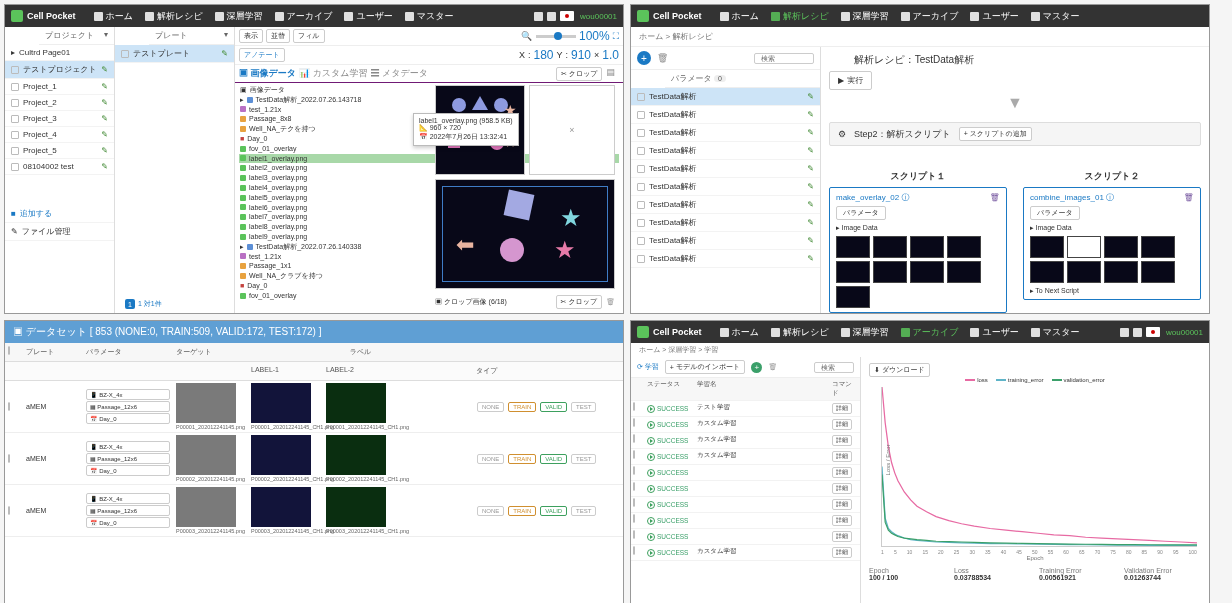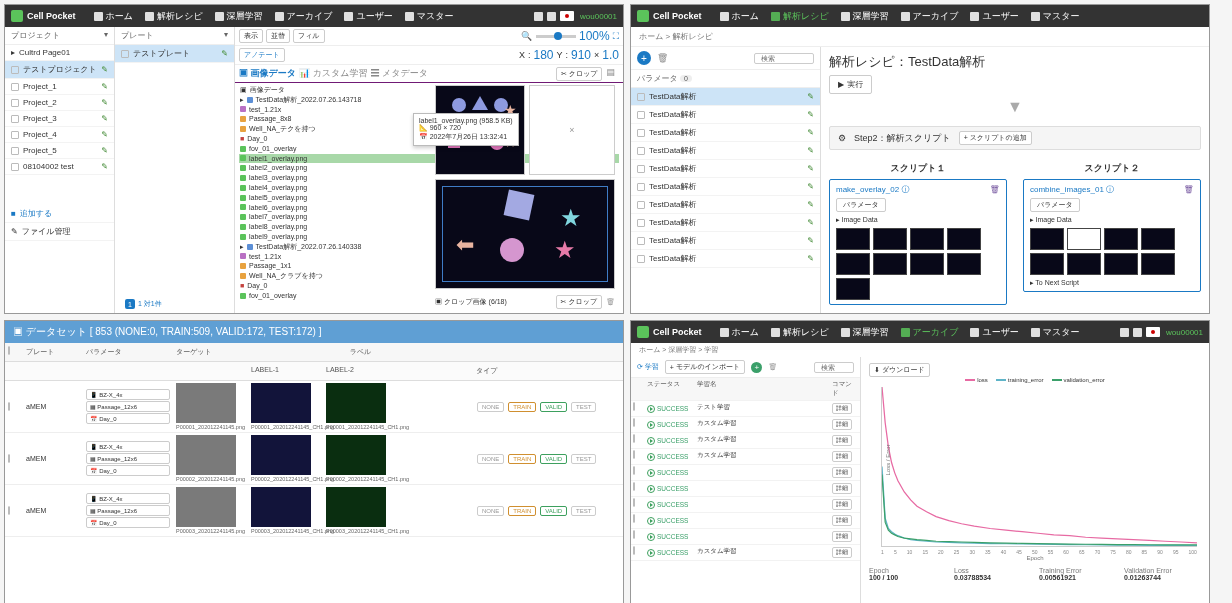--- a/index.html
+++ b/index.html
@@ -14,21 +14,21 @@
   .topbar .navitem.active { color: #5bc35b; }
   .topbar .spacer { flex: 1; }
   .topbar .user { color: #5bc35b; font-size: 8px; }
   .flag { width: 14px; height: 10px; background: #fff; border-radius: 1px; position: relative; display: inline-block; }
   .flag::after { content:""; position:absolute; top:3px; left:5px; width:4px; height:4px; background:#c00; border-radius:50%; }
   
   .icn { width: 9px; height: 9px; display: inline-block; background: currentColor; border-radius: 1px; opacity: .85; }
   
   .pa-body { display:flex; height: calc(100% - 22px); }
   .col { border-right:1px solid #ddd; overflow:hidden; }
-  .col-h { padding:3px 6px; border-bottom:1px solid #eee; font-size:8px; color:#666; display:flex; justify-content:space-between; }
+  .col-h { padding:3px 6px; border-bottom:1px solid #eee; font-size:8px; color:#666; display:flex; justify-content:space-between;margin-left:34px; }
   .list-item { padding:3px 6px; font-size:8px; display:flex; align-items:center; gap:4px; border-bottom:1px solid #f3f3f3; cursor:pointer;}
   .list-item.sel { background:#cde4f7; }
   .pencil { color:#4a8f3d; }
   .chk { width:8px; height:8px; border:1px solid #bbb; border-radius:1px; flex-shrink:0;}
   .mini-btn { display:inline-flex; align-items:center; gap:2px; padding:1px 4px; border:1px solid #ccc; border-radius:2px; font-size:7px; background:#fff; cursor:pointer;}
   .toolbar-row { display:flex; gap:3px; padding:2px 4px; border-bottom:1px solid #eee; flex-wrap:wrap; align-items:center;}
   .zoom-num { color:#1a79c4; font-size:12px;}
   .tree { font-size:7px; padding:2px 4px; line-height:1.4;}
   .tree .lv0{padding-left:2px;} .tree .lv1{padding-left:10px;} .tree .lv2{padding-left:18px;} .tree .lv3{padding-left:26px;} .tree .lv4{padding-left:34px;}
   .tree .node { display:flex; align-items:center; gap:3px; padding:0 1px; }
@@ -44,24 +44,24 @@
   .tt { position:absolute; background:#fff; border:1px solid #bbb; padding:3px 5px; font-size:7px; box-shadow:0 2px 4px rgba(0,0,0,.2); }
   .crop-bar { position:absolute; bottom:4px; right:8px; width:180px; display:flex; gap:4px; font-size:7px; align-items:center;}
   
   .pb-breadcrumb { padding:4px 8px; font-size:8px; color:#777; border-bottom:1px solid #eee;}
   .pb-body { display:flex; height: calc(100% - 22px - 18px);}
   .pb-left { width:190px; border-right:1px solid #ddd;}
   .pb-left-top { display:flex; align-items:center; padding:4px 6px; border-bottom:1px solid #eee; gap:6px;}
   .plus-circle { width:14px; height:14px; border-radius:50%; background:#1a79c4; color:#fff; display:flex; align-items:center; justify-content:center; font-size:10px; cursor:pointer;}
   .trash { color:#888; }
   .pb-right { flex:1; padding:6px 8px; overflow:hidden;}
-  .pb-title { font-size:13px; margin-bottom:4px;}
+  .pb-title { font-size:10px; margin-bottom:4px;margin-left:25px;}
   .run-btn { display:inline-flex; align-items:center; gap:3px; padding:3px 8px; border:1px solid #ccc; border-radius:2px; font-size:8px; background:#fff; cursor:pointer;}
   .step-head { background:#f5f5f5; border:1px solid #ddd; border-radius:2px; padding:4px 8px; font-size:9px; display:flex; align-items:center; gap:8px; margin-top:10px;}
-  .scripts { display:flex; gap:16px; margin-top:12px;}
+  .scripts { display:flex; gap:16px; margin-top:24px;}
   .script-col { flex:1; }
   .script-col h4 { font-size:9px; text-align:center; font-weight:bold; margin-bottom:4px;}
   .script-card { border:1px solid #1a79c4; border-radius:2px; padding:4px 6px;}
   .script-name { color:#1a79c4; font-size:8px; display:flex; justify-content:space-between; align-items:center;}
   .param-btn { display:inline-block; border:1px solid #ccc; border-radius:2px; padding:1px 6px; font-size:7px; margin-top:3px;}
   .img-grid { display:grid; grid-template-columns: repeat(4, 34px); gap:3px; margin-top:4px;}
   .thumb { width:34px; height:22px; background:#080818; border:1px solid #444;}
   .thumb.white { background:#fff; }
   .collapse-big { text-align:center; color:#aaa; font-size:16px; margin:4px 0;}
   

